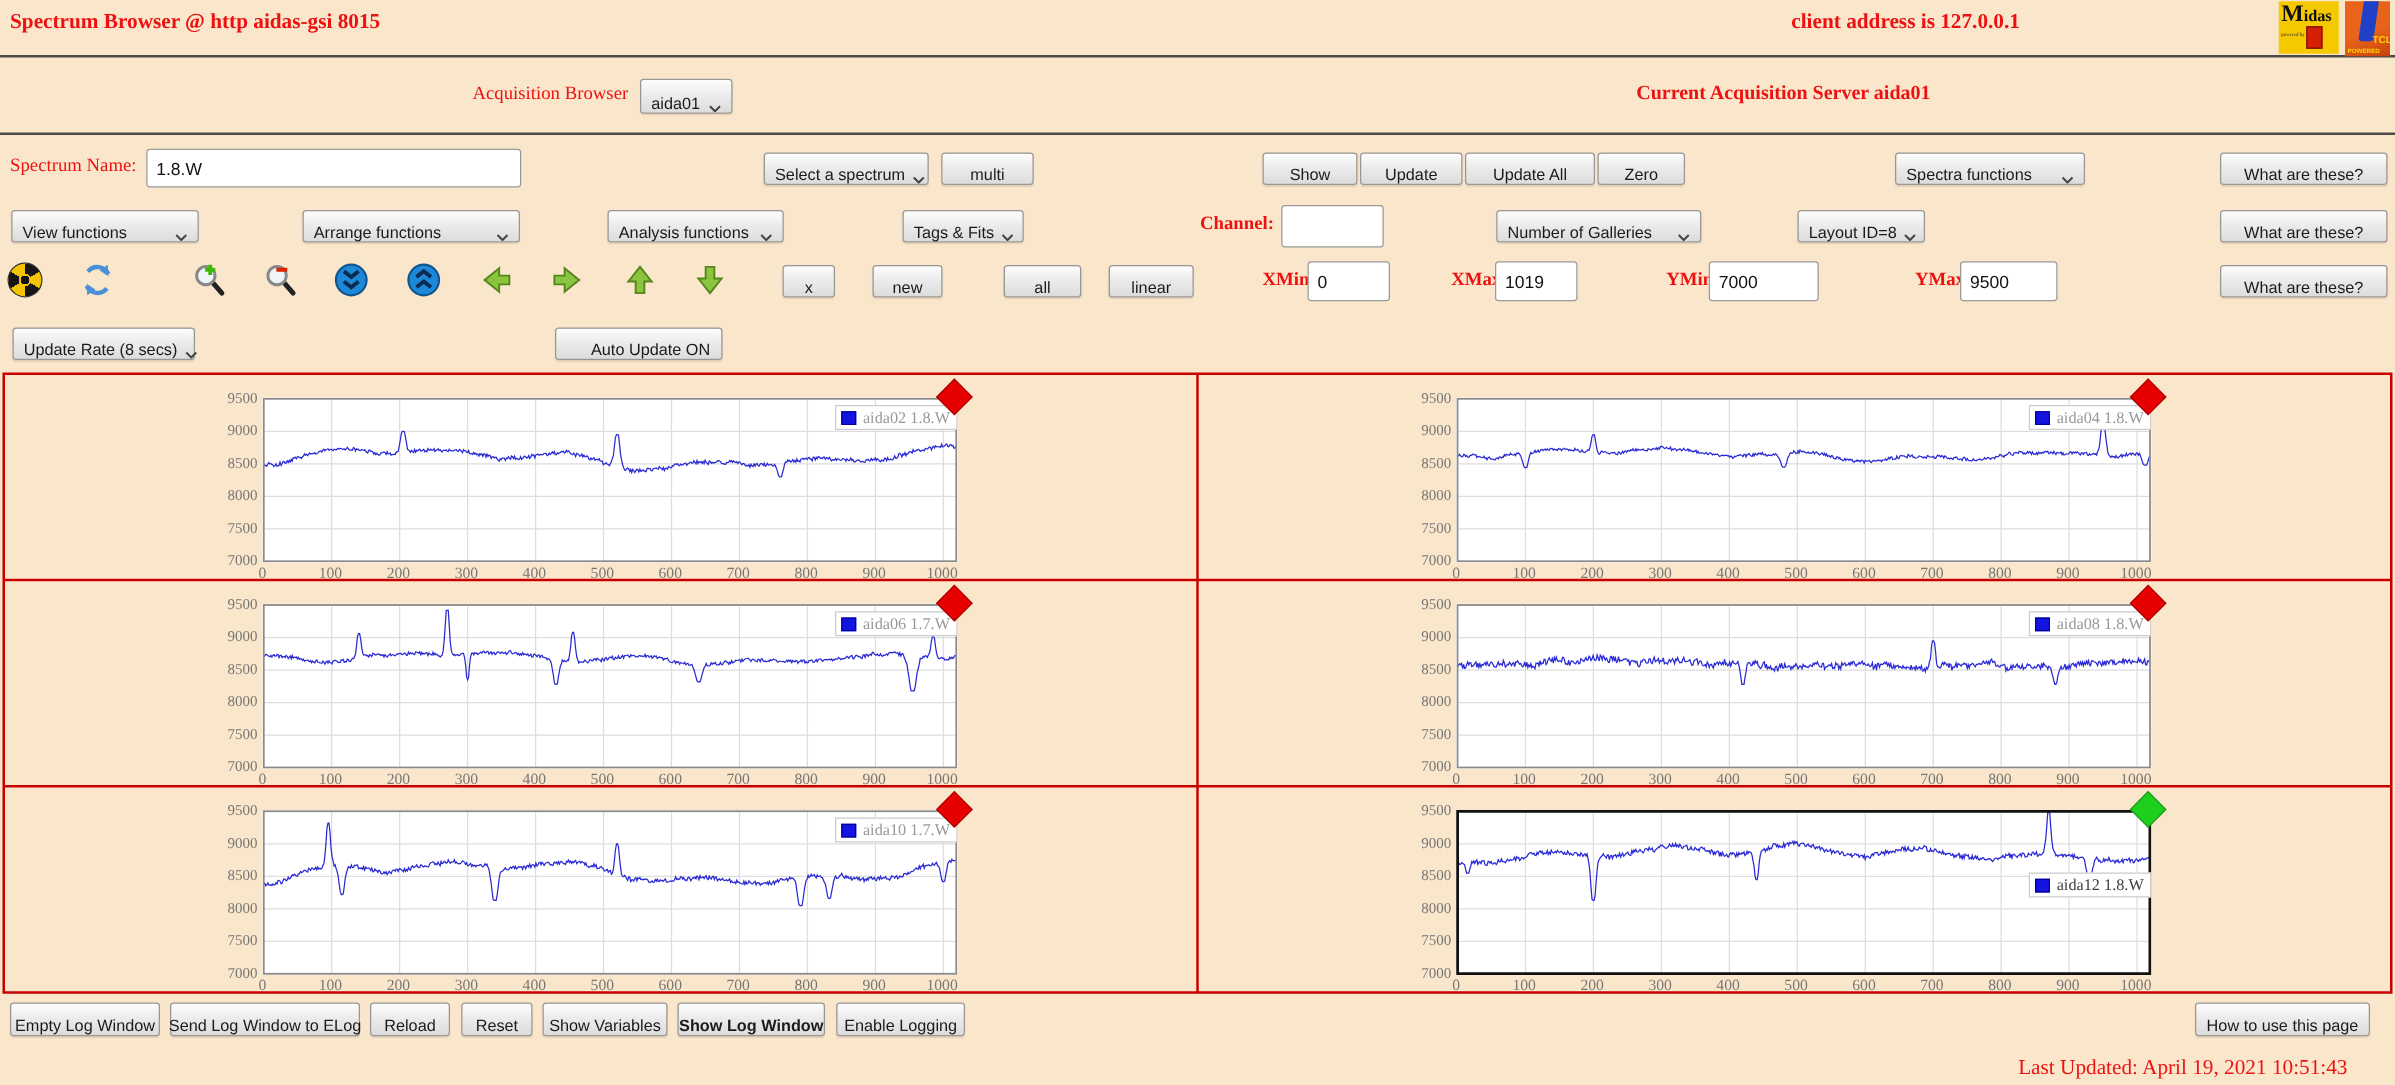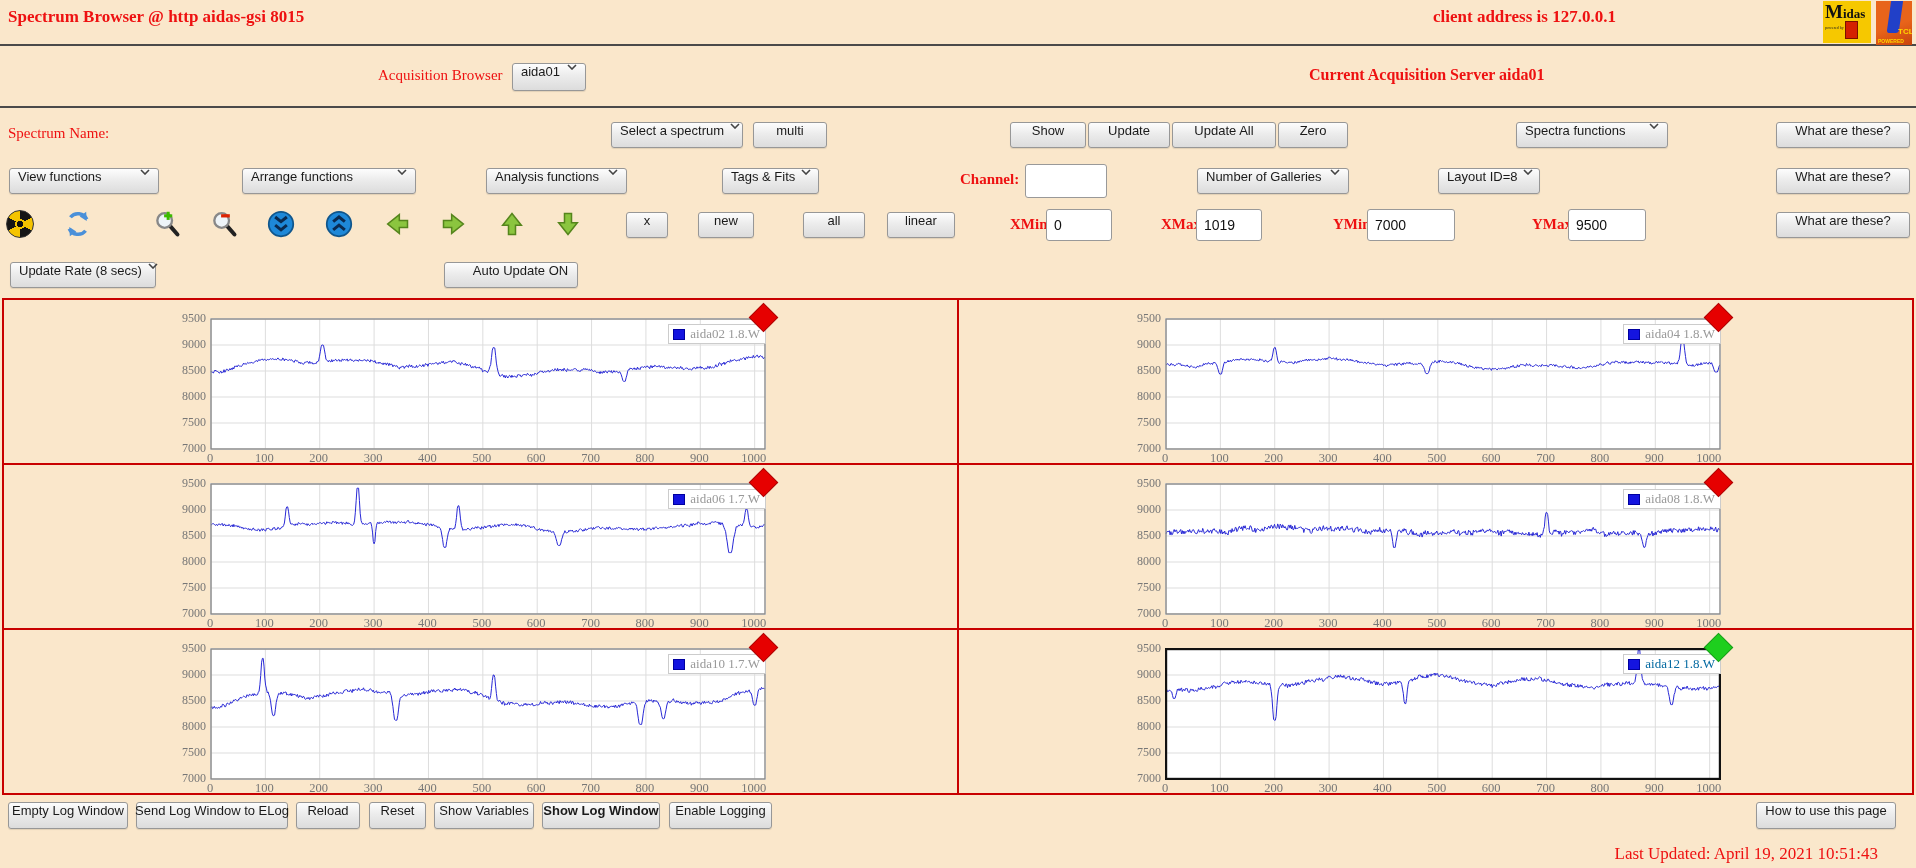--- a/index.html
+++ b/index.html
@@ -32,21 +32,21 @@
   #server-row   { height:62px; border-bottom:2px solid #4a4a4a; }
   #spectrum-row { height:52px; }
   #function-row { height:44px; }
   #axis-row     { height:52px; }
   #update-row   { height:42px; }
 
   .btn, .combo {
     background:linear-gradient(#fdfdfd,#ececec 45%,#dcdcdc);
     border:1px solid #979797; border-radius:3px;
     font-size:13px; color:#1a1a1a;
-    display:flex; align-items:flex-start; justify-content:center;
+    display:flex; align-items:flex-end; justify-content:center;
     box-shadow:0 1px 1px rgba(0,0,0,.10);
     position:absolute; height:26px; cursor:default; white-space:nowrap;
   }
   .combo { justify-content:space-between; padding:0 8px; }
   .combo svg { flex:none; margin-left:6px; }
   .inp { position:absolute; background:#fff; border:1px solid #999; border-radius:3px;
          font-size:14px; color:#111; padding:0 7px; }
   .lbl { position:absolute; font-size:15px; }
 
   
@@ -56,21 +56,21 @@
   .chart-block { position:absolute; left:158px; top:12px; width:612px; height:150px; }
   .chart-block .yl { position:absolute; width:44px; text-align:right;
                      font:12px "Liberation Serif", serif; color:#777; }
   .chart-block .xl { position:absolute; width:40px; text-align:center; top:139px;
                      font:12.5px "Liberation Serif", serif; color:#777; }
   .chart-block svg.plot { position:absolute; left:48px; top:6px; background:#fff; }
   .legend { position:absolute; top:12px; right:8px; background:#fff; border:1px solid #ccc;
             padding:1px 5px 1px 4px; display:flex; align-items:center; gap:5px;
             font:13px "Liberation Serif", serif; color:#999; }
   .legend .swatch { width:12px; height:11px; background:#1414e0; border:1px solid #0000a0; }
-  .legend.sel { color:#0369a1; }
+  .legend.sel { color:#404040;margin-top:44px; }
   .diamond { position:absolute; width:21px; height:21px; top:-5px; left:591px;
              transform:rotate(45deg); border:1px solid rgba(0,0,0,.25); }
 
   
   #footer-row { position:relative; height:36px; margin-top:7px; }
   #footer-row .btn { height:27px; font-size:13px; }
   #last-updated { text-align:right; padding-right:38px; font-size:17px; margin-top:6px; }
 
   .icon { position:absolute; top:6px; width:28px; height:28px; }
   #radiation-icon { border-radius:50%;
@@ -106,20 +106,21 @@
     <span>aida01</span>
     <svg width="10" height="6">
         <polyline points="1,1 5,5 9,1" fill="none" stroke="#444" stroke-width="1.6"></polyline>
       </svg>
   </div>
   <span class="lbl red bold" style="left:1309px; top:20px; font-size:16px;">Current Acquisition Server aida01</span>
 </div>
 
 <div id="spectrum-row" class="row">
   <span class="lbl red" style="left:8px; top:17px;">Spectrum Name:</span>
+  <input class="inp" style="left: 117px; top: 11px; width: 300px; height: 31px;" value="1.8.W">
   <div class="combo" style="left:611px; top:14px; width:132px;">
     <span>Select a spectrum</span>
     <svg width="10" height="6">
         <polyline points="1,1 5,5 9,1" fill="none" stroke="#444" stroke-width="1.6"></polyline>
       </svg>
   </div>
   <div class="btn" style="left:753px; top:14px; width:74px;">multi</div>
   <div class="btn" style="left:1010px; top:14px; width:76px;">Show</div>
   <div class="btn" style="left:1088px; top:14px; width:82px;">Update</div>
   <div class="btn" style="left:1172px; top:14px; width:104px;">Update All</div>
@@ -153,21 +154,21 @@
       </svg>
   </div>
   <div class="combo" style="left:722px; top:8px; width:97px;">
     <span>Tags &amp; Fits</span>
     <svg width="10" height="6">
         <polyline points="1,1 5,5 9,1" fill="none" stroke="#444" stroke-width="1.6"></polyline>
       </svg>
   </div>
   <span class="lbl red bold" style="left:960px; top:11px;">Channel:</span>
   <input class="inp" style="left: 1025px; top: 4px; width: 82px; height: 34px;" value="">
-  <div class="combo" style="left:1197px; top:8px; width:152px;">
+  <div class="combo" style="left:1197px; top:8px; width:164px;">
     <span>Number of Galleries</span>
     <svg width="10" height="6">
         <polyline points="1,1 5,5 9,1" fill="none" stroke="#444" stroke-width="1.6"></polyline>
       </svg>
   </div>
   <div class="combo" style="left:1438px; top:8px; width:102px;">
     <span>Layout ID=8</span>
     <svg width="10" height="6">
         <polyline points="1,1 5,5 9,1" fill="none" stroke="#444" stroke-width="1.6"></polyline>
       </svg>

